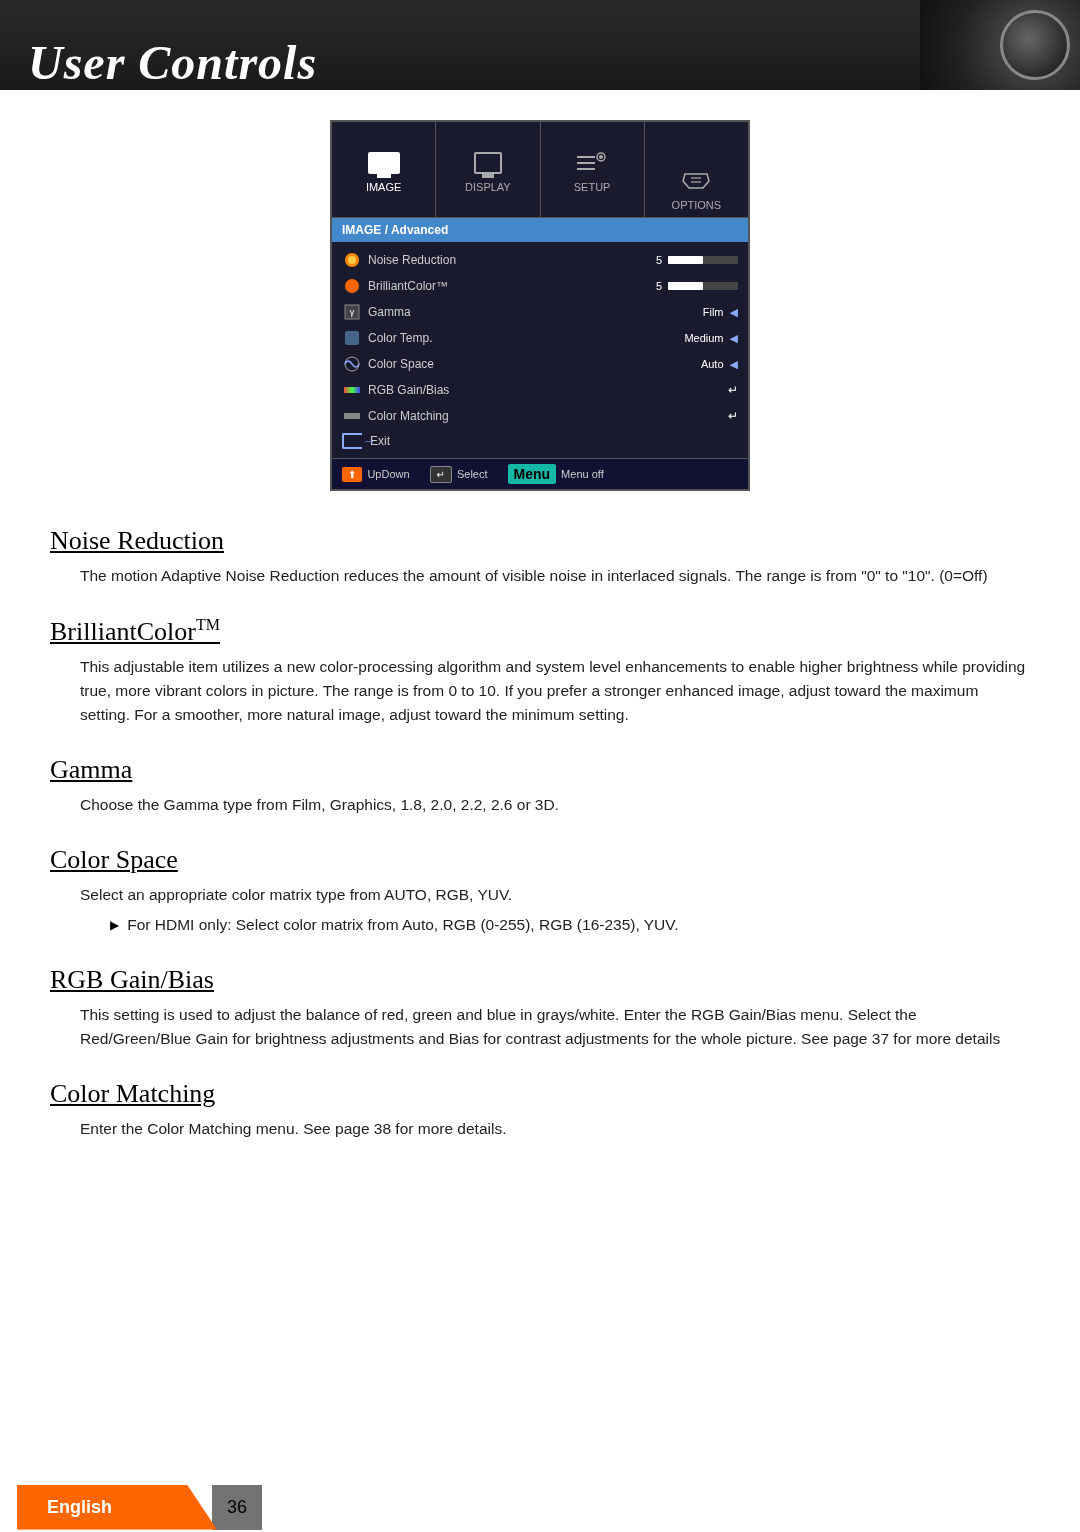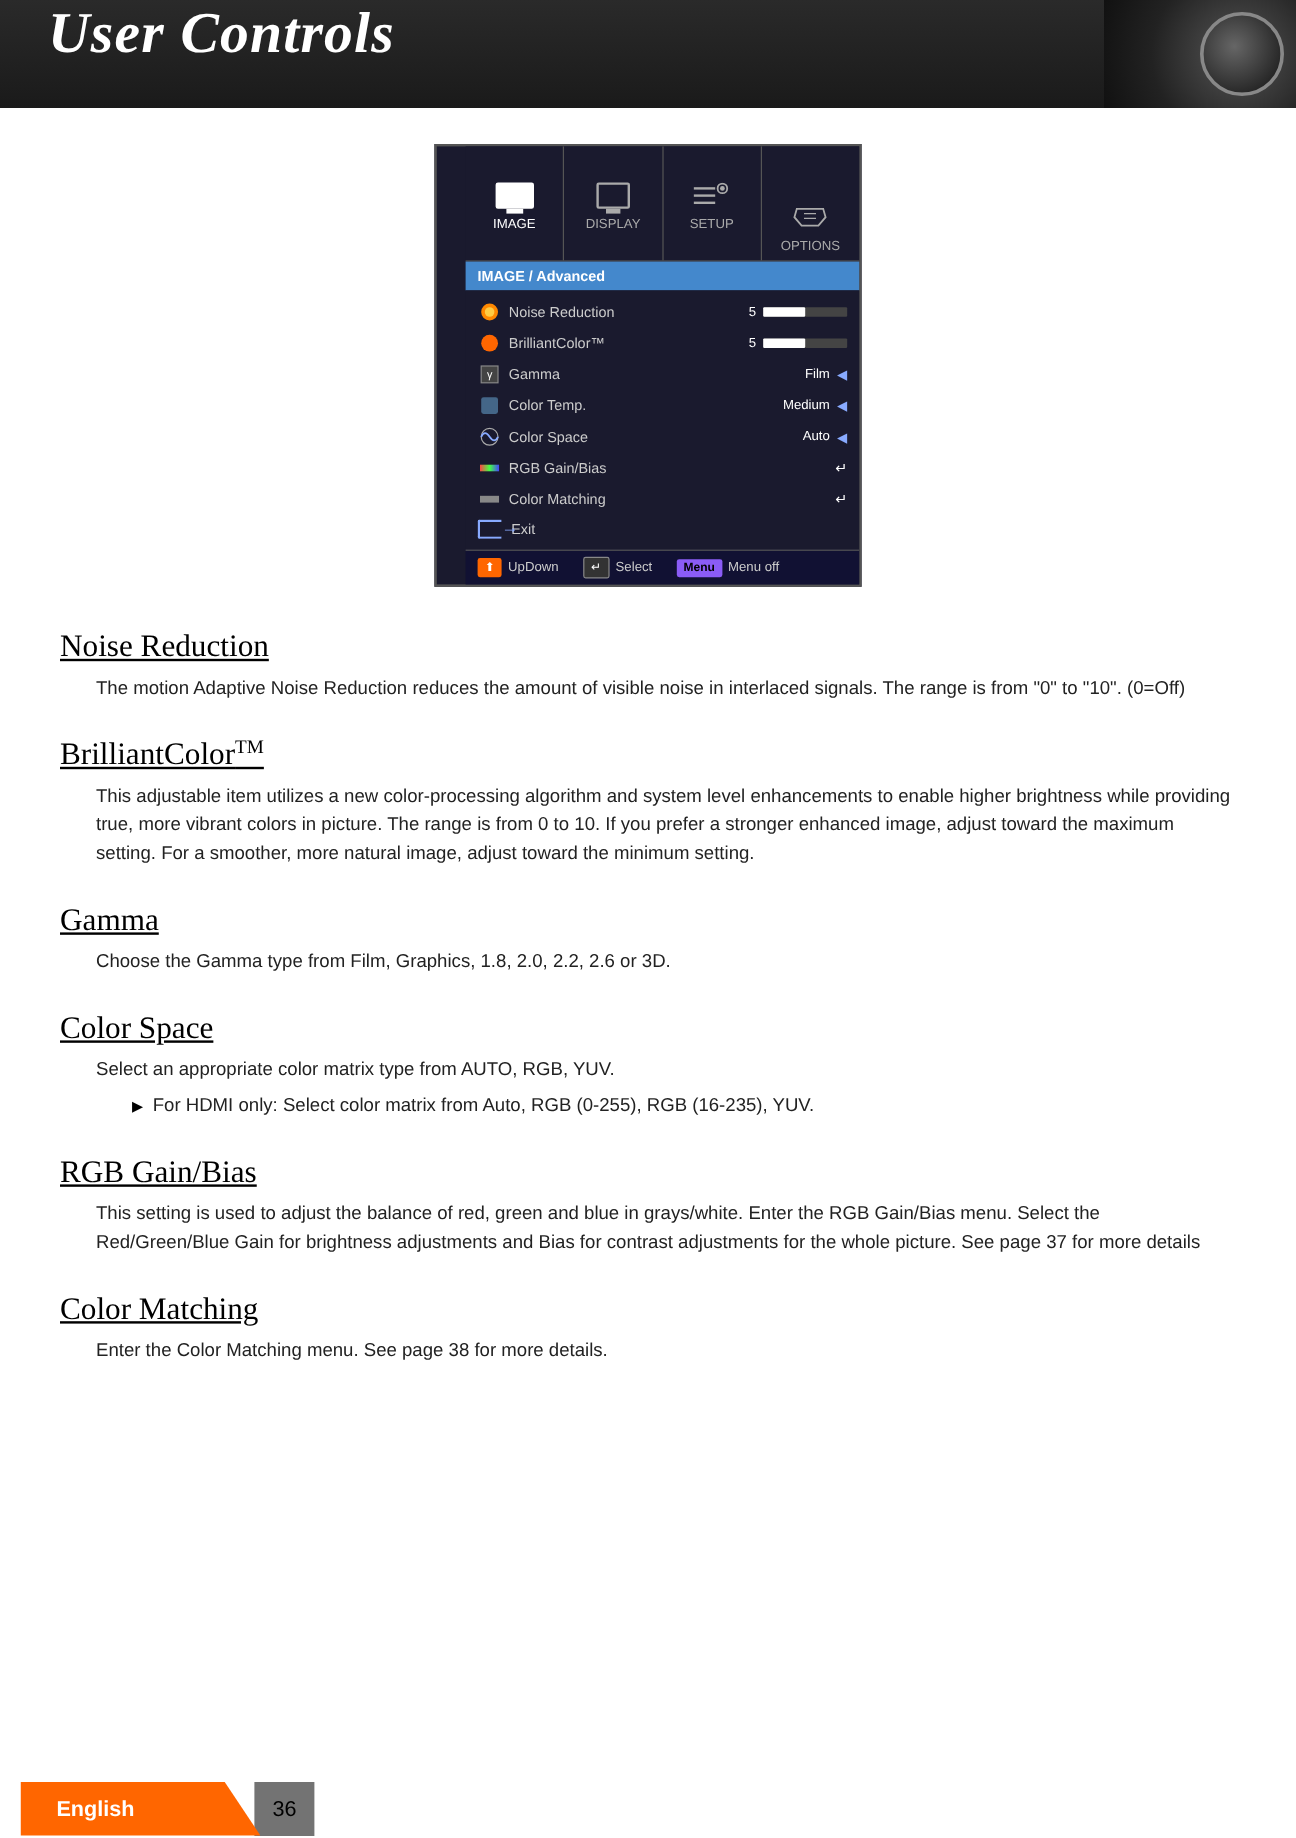--- a/index.html
+++ b/index.html
@@ -13,22 +13,22 @@
       overflow-x: hidden;
     }
 
     
     .header-bar {
       background: linear-gradient(180deg, #2a2a2a 0%, #1a1a1a 100%);
       height: 90px;
       width: 100%;
       position: relative;
       display: flex;
-      align-items: flex-start;
-      padding-left: 40px;
+      align-items: flex-end;
+      padding-left: 28px;
     }
 
     .header-title {
       font-family: Georgia, 'Times New Roman', serif;
       font-style: italic;
       font-weight: bold;
       font-size: 48px;
       color: #ffffff;
       letter-spacing: 1px;
     }
@@ -66,25 +66,24 @@
       font-style: italic;
       font-weight: bold;
       font-size: 42px;
       color: #000000;
       margin-bottom: 25px;
       text-align: center;
     }
 
     
     .osd-container {
-      width: 356px;
+      width: 420px;
       margin: 0 auto 35px auto;
       border: 2px solid #555;
       background: #1a1a2e;
-      padding-left: 24px;
     }
 
     
     .osd-nav {
       display: flex;
       background: #1a1a2e;
       border-bottom: 1px solid #555;
     }
 
     .osd-nav-item {
@@ -266,24 +265,24 @@
     .osd-select-btn {
       background: #333;
       color: #fff;
       padding: 2px 6px;
       font-size: 10px;
       border-radius: 2px;
       border: 1px solid #888;
     }
 
     .osd-menu-btn {
-      background: #8b5cf6;
+      background: #14b8a6;
       color: #000;
       padding: 2px 6px;
-      font-size: 10px;
+      font-size: 14px;
       border-radius: 2px;
       font-weight: bold;
     }
 
     
     .section-heading {
       font-family: Georgia, 'Times New Roman', serif;
       font-size: 26px;
       font-weight: normal;
       color: #000000;

